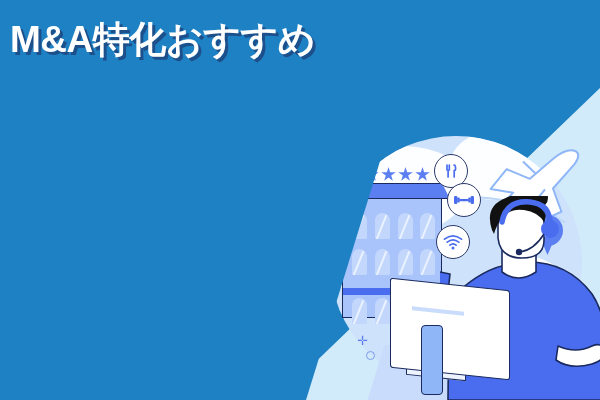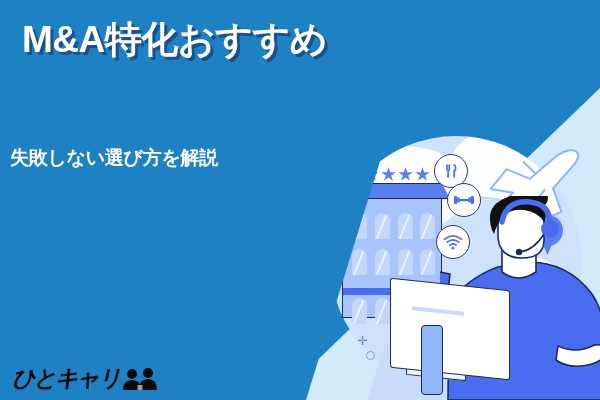--- a/index.html
+++ b/index.html
@@ -261,21 +261,21 @@
     position: absolute;
     left: 366px; top: 351px;
     width: 7px; height: 7px;
     border: 1.4px solid #7e9bf0;
     border-radius: 50%;
   }
 
   
   .title-wrap {
     position: absolute;
-    left: 22px;
+    left: 10px;
     top: 16px;
     width: 520px;
   }
   .title-line {
     color: #ffffff;
     font-size: 37px;
     font-weight: bold;
     line-height: 1.28;
     letter-spacing: -0.5px;
     text-shadow: 3px 3px 0 #1d4f8b;
@@ -451,27 +451,16 @@
     <div class="ring-o"></div>
   </div>
 
   <div class="bg-bluewedge"></div>
 
   <div class="title-wrap">
     <div class="title-line">M&amp;A特化おすすめ</div>
   </div>
 
   <div class="subtitle-wrap">
-    <div class="sub-line">失敗しない選び方を解説</div>
   </div>
 
-  <div class="logo">
-    <div class="logo-text">ひとキャリ</div>
-    <svg class="logo-people" width="36" height="22" viewBox="0 0 36 22">
-      <circle cx="9" cy="6" r="5" fill="#0b0b0b"></circle>
-      <path d="M0 22 Q0 12 9 12 Q18 12 18 22 Z" fill="#0b0b0b"></path>
-      <circle cx="25" cy="5" r="5" fill="#0b0b0b"></circle>
-      <path d="M16 22 Q16 11 25 11 Q34 11 34 22 Z" fill="#0b0b0b"></path>
-      <rect x="14.5" y="17" width="5" height="5" fill="#9a9a9a"></rect>
-    </svg>
-  </div>
 
 </div>
 
 </body></html>

